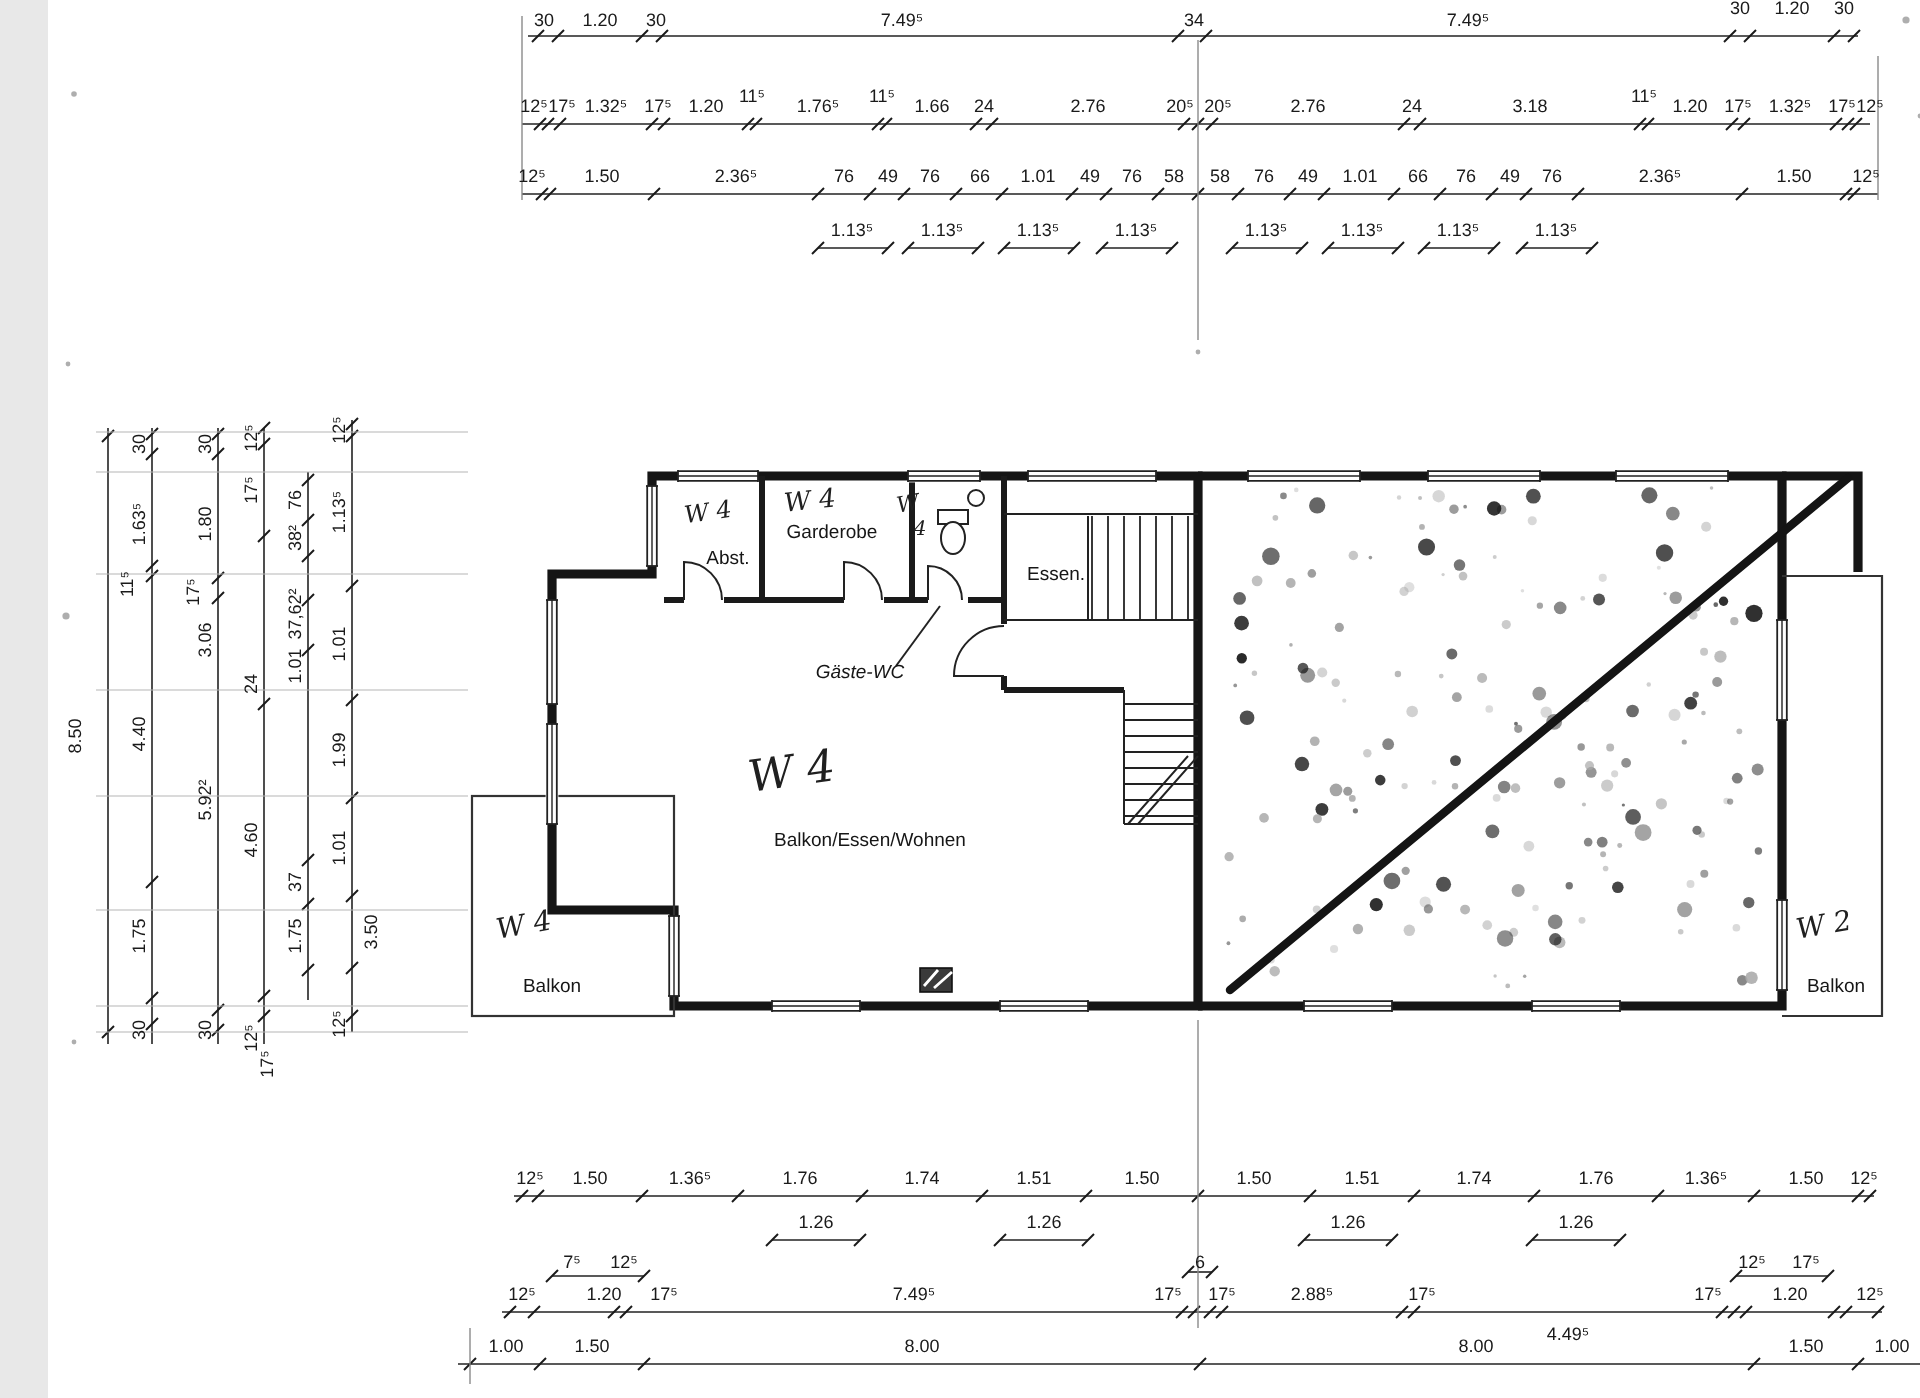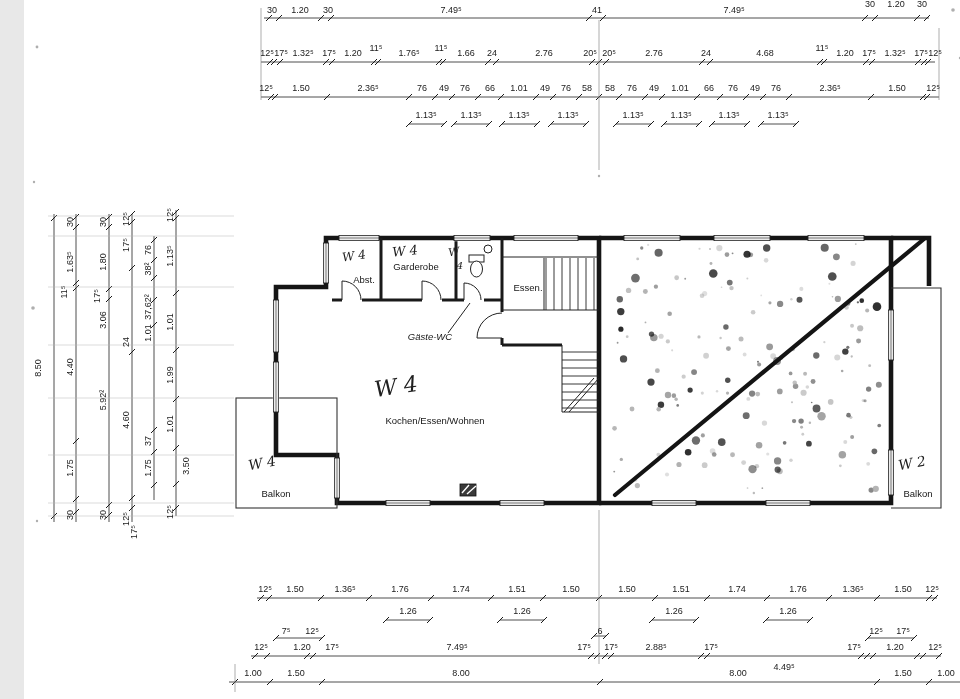--- a/index.html
+++ b/index.html
@@ -548,41 +548,41 @@
         <circle cx="929" cy="10" r="1.8" fill="#9a9a9a" fill-opacity="0.8"></circle>
         <circle cx="936" cy="58" r="1.2" fill="#9a9a9a" fill-opacity="0.8"></circle>
         <line x1="591" y1="495" x2="900" y2="239" stroke="#141414" stroke-width="4.2" stroke-linecap="round"></line>
       </g>
   </svg>
   <div id="label-layer">
       <span class="lbl" style="left: 248px; top: 11px;">30</span>
       <span class="lbl" style="left: 276px; top: 11px;">1.20</span>
       <span class="lbl" style="left: 304px; top: 11px;">30</span>
       <span class="lbl" style="left: 427px; top: 11px;">7.49⁵</span>
-      <span class="lbl" style="left: 573px; top: 11px;">41</span>
+      <span class="lbl" style="left: 573px; top: 11px;">34</span>
       <span class="lbl" style="left: 710px; top: 11px;">7.49⁵</span>
       <span class="lbl" style="left: 846px; top: 5px;">30</span>
       <span class="lbl" style="left: 872px; top: 5px;">1.20</span>
       <span class="lbl" style="left: 898px; top: 5px;">30</span>
       <span class="lbl" style="left: 243px; top: 54px;">12⁵</span>
       <span class="lbl" style="left: 257px; top: 54px;">17⁵</span>
       <span class="lbl" style="left: 279px; top: 54px;">1.32⁵</span>
       <span class="lbl" style="left: 305px; top: 54px;">17⁵</span>
       <span class="lbl" style="left: 329px; top: 54px;">1.20</span>
       <span class="lbl" style="left: 352px; top: 49px;">11⁵</span>
       <span class="lbl" style="left: 385px; top: 54px;">1.76⁵</span>
       <span class="lbl" style="left: 417px; top: 49px;">11⁵</span>
       <span class="lbl" style="left: 442px; top: 54px;">1.66</span>
       <span class="lbl" style="left: 468px; top: 54px;">24</span>
       <span class="lbl" style="left: 520px; top: 54px;">2.76</span>
       <span class="lbl" style="left: 566px; top: 54px;">20⁵</span>
       <span class="lbl" style="left: 585px; top: 54px;">20⁵</span>
       <span class="lbl" style="left: 630px; top: 54px;">2.76</span>
       <span class="lbl" style="left: 682px; top: 54px;">24</span>
-      <span class="lbl" style="left: 741px; top: 54px;">4.68</span>
+      <span class="lbl" style="left: 741px; top: 54px;">3.18</span>
       <span class="lbl" style="left: 798px; top: 49px;">11⁵</span>
       <span class="lbl" style="left: 821px; top: 54px;">1.20</span>
       <span class="lbl" style="left: 845px; top: 54px;">17⁵</span>
       <span class="lbl" style="left: 871px; top: 54px;">1.32⁵</span>
       <span class="lbl" style="left: 897px; top: 54px;">17⁵</span>
       <span class="lbl" style="left: 911px; top: 54px;">12⁵</span>
       <span class="lbl" style="left: 242px; top: 89px;">12⁵</span>
       <span class="lbl" style="left: 277px; top: 89px;">1.50</span>
       <span class="lbl" style="left: 344px; top: 89px;">2.36⁵</span>
       <span class="lbl" style="left: 398px; top: 89px;">76</span>
@@ -682,21 +682,21 @@
       <span class="lbl rot" style="left: 146px; top: 256px;">1.13⁵</span>
       <span class="lbl rot" style="left: 146px; top: 322px;">1.01</span>
       <span class="lbl rot" style="left: 146px; top: 375px;">1.99</span>
       <span class="lbl rot" style="left: 146px; top: 424px;">1.01</span>
       <span class="lbl rot" style="left: 162px; top: 466px;">3.50</span>
       <span class="lbl rot" style="left: 146px; top: 512px;">12⁵</span>
       <span class="lbl printed" style="left: 340px; top: 280px; text-align: right;">Abst.</span>
       <span class="lbl printed" style="left: 392px; top: 267px;">Garderobe</span>
       <span class="lbl printed" style="left: 504px; top: 288px;">Essen.</span>
       <span class="lbl printed" style="left: 406px; top: 337px; font-style: italic;">Gäste-WC</span>
-      <span class="lbl printed" style="left: 411px; top: 421px;">Kochen/Essen/Wohnen</span>
+      <span class="lbl printed" style="left: 411px; top: 421px;">Balkon/Essen/Wohnen</span>
       <span class="lbl printed" style="left: 252px; top: 494px;">Balkon</span>
       <span class="lbl printed" style="left: 894px; top: 494px;">Balkon</span>
       <span class="lbl hand" style="left: 330px; top: 256px; font-size: 12px; transform: translate(-50%, -50%) rotate(-8deg);">W 4</span>
       <span class="lbl hand" style="left: 381px; top: 251px; font-size: 13px; transform: translate(-50%, -50%) rotate(-6deg);">W 4</span>
       <span class="lbl hand" style="left: 430px; top: 252px; font-size: 11px; transform: translate(-50%, -50%) rotate(-10deg);">W</span>
       <span class="lbl hand" style="left: 436px; top: 266px; font-size: 10px;">4</span>
       <span class="lbl hand" style="left: 372px; top: 387px; font-size: 22px; transform: translate(-50%, -50%) rotate(-8deg);">W 4</span>
       <span class="lbl hand" style="left: 238px; top: 463px; font-size: 14px; transform: translate(-50%, -50%) rotate(-10deg);">W 4</span>
       <span class="lbl hand" style="left: 888px; top: 463px; font-size: 14px; transform: translate(-50%, -50%) rotate(-10deg);">W 2</span>
     </div>

